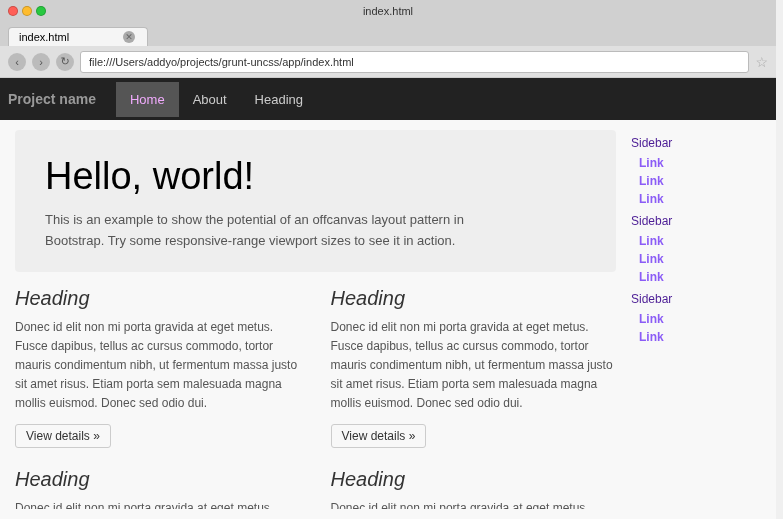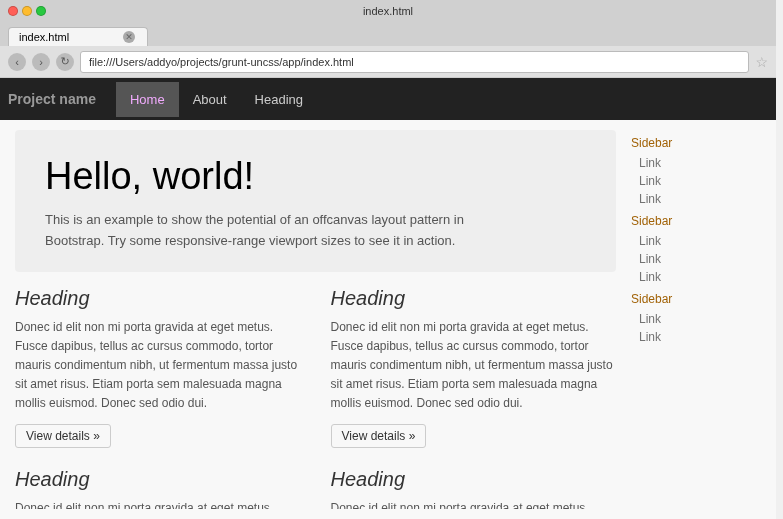--- a/index.html
+++ b/index.html
@@ -209,31 +209,32 @@
     }
 
     
     .sidebar {
       width: 130px;
       margin-left: 15px;
       flex-shrink: 0;
     }
     .sidebar-section-title {
       font-size: 12px;
-      color: #a16207;
+      color: #4c1d95;
       margin-bottom: 4px;
       margin-top: 6px;
     }
     .sidebar-link {
       display: block;
       font-size: 12px;
-      color: #737373;
+      color: #8b5cf6;
       text-decoration: none;
       padding: 2px 8px;
       cursor: pointer;
+      font-weight: bold;
     }
   </style>
 </head>
 <body>
 
 <div class="browser-chrome">
 
   <div class="title-bar">
     <div class="window-buttons">
       <div class="win-btn close"></div>

